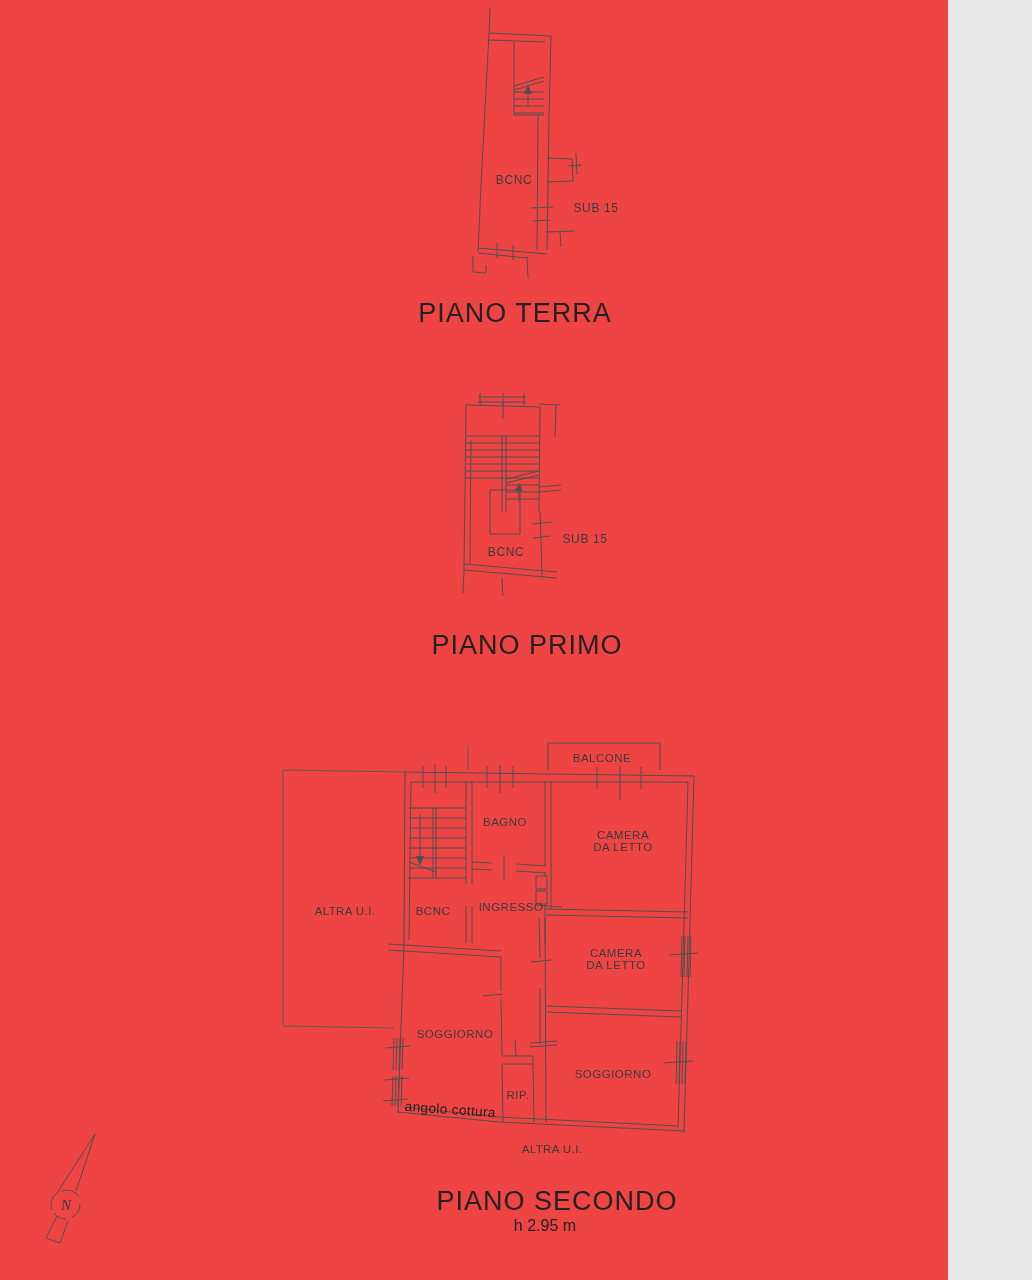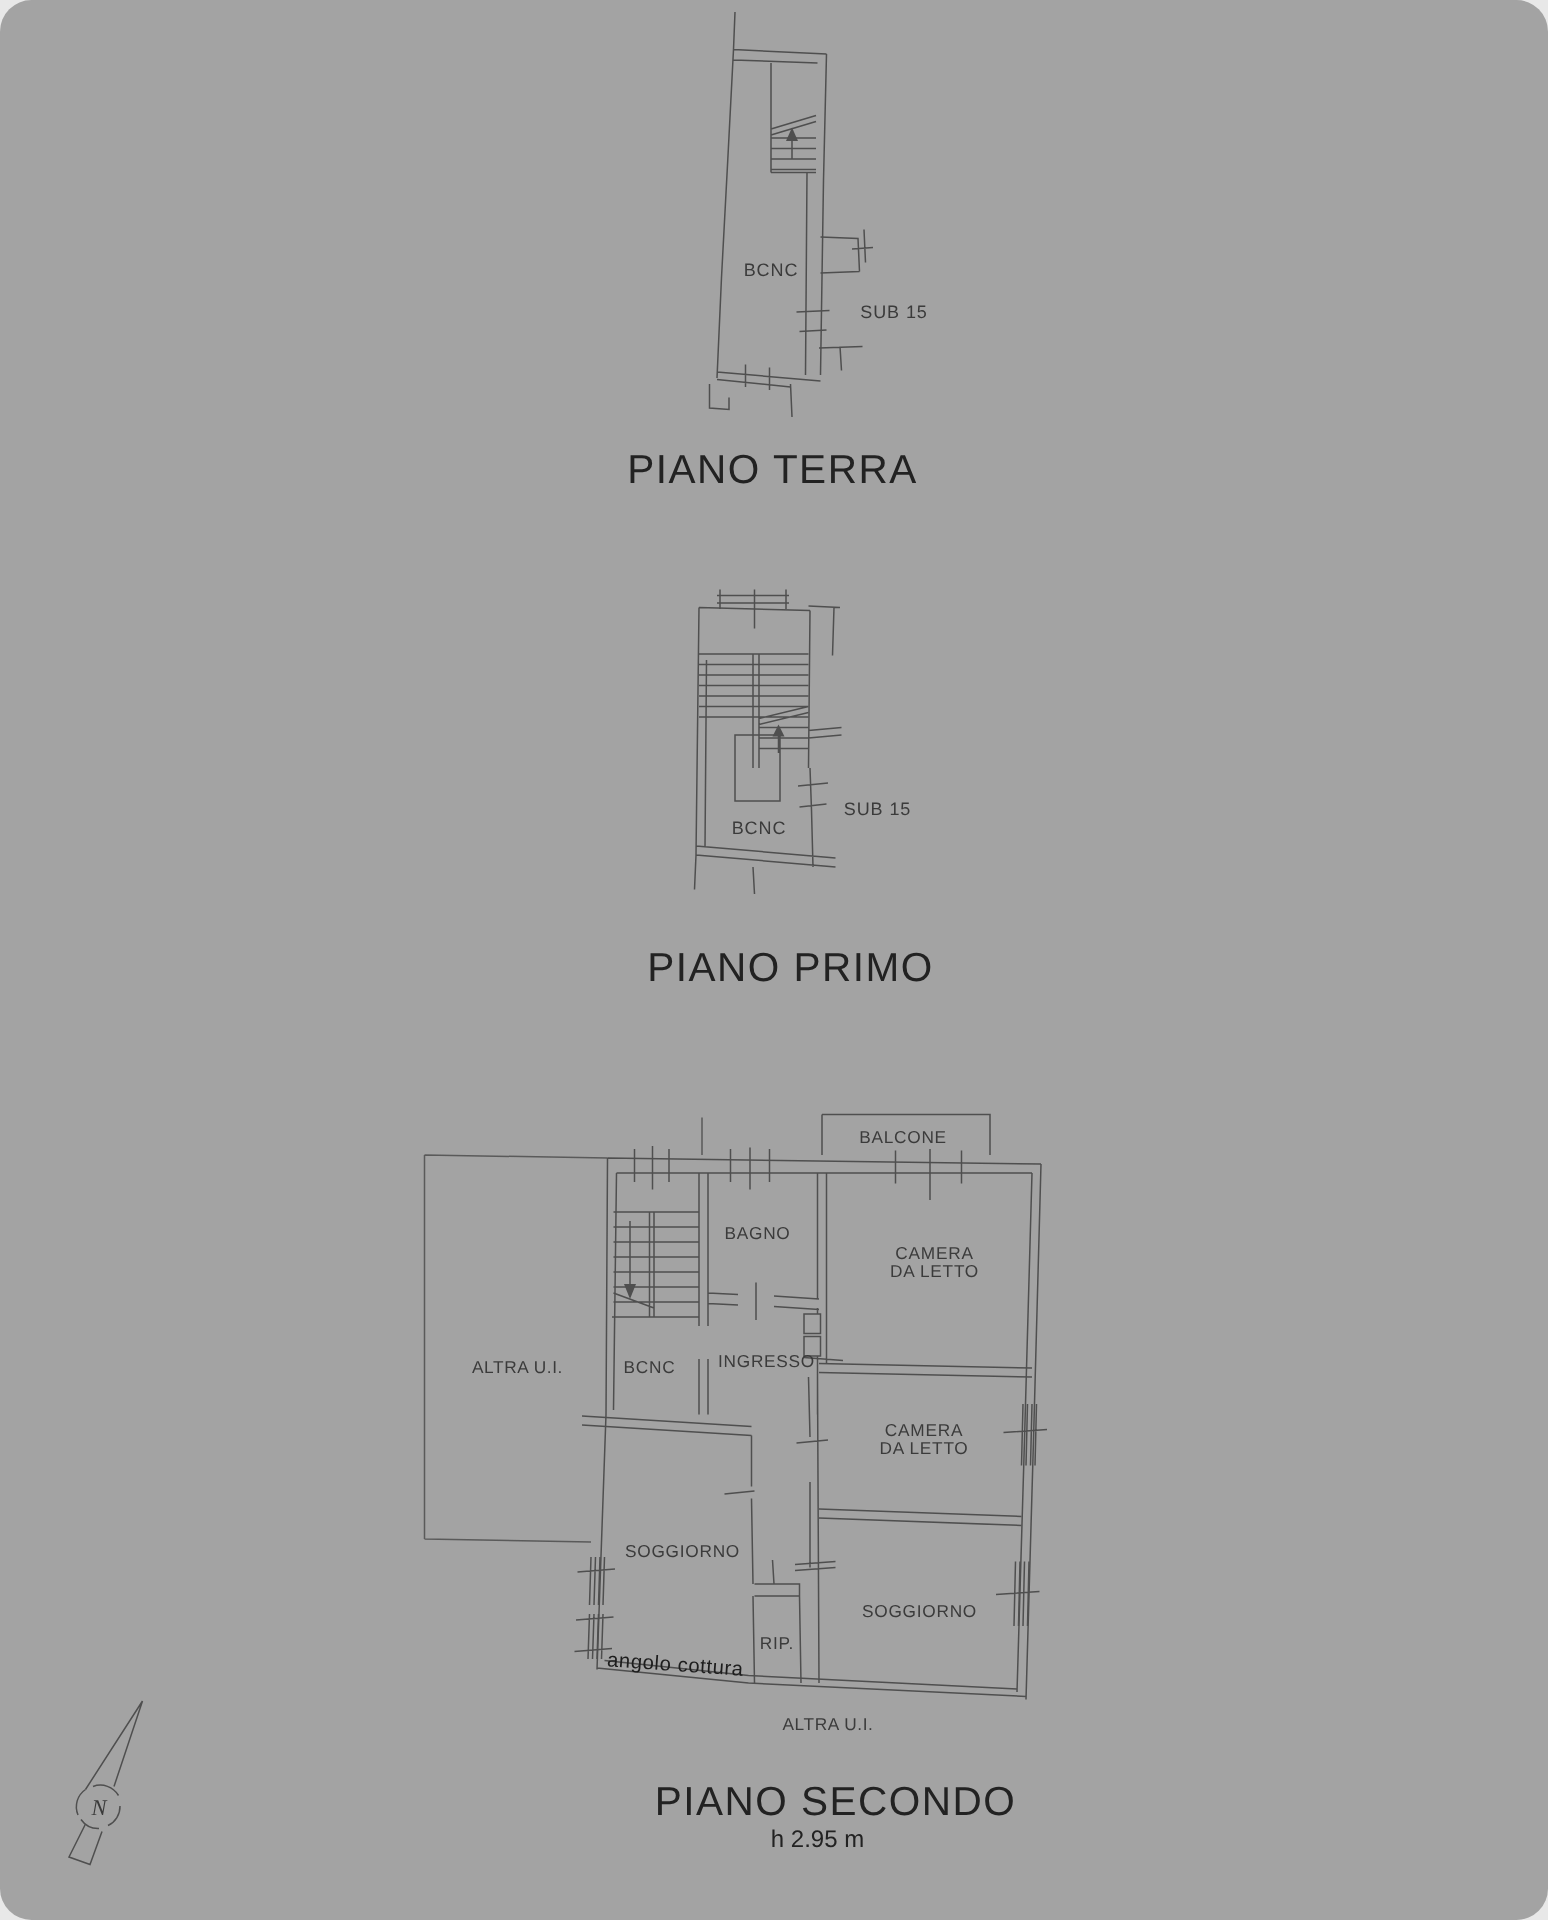--- a/index.html
+++ b/index.html
@@ -1,22 +1,21 @@
 <!DOCTYPE html>
 <html><head>
 <meta charset="utf-8">
 <style>
   html,body{margin:0;padding:0;background:#e8e8e8;}
   .sheet{
     position:relative;
-    width:1032px;height:1280px;
-    background:#a3a3a3;
+    width:948px;height:1280px;
+    background:#ef4444;
     font-family:"Liberation Sans", sans-serif;
     overflow:hidden;
-    border-radius:21px;
   }
   svg{position:absolute;left:0;top:0;}
   .ln{stroke:#4f4f4f;stroke-width:1;fill:none;}
   .ln2{stroke:#5a5a5a;stroke-width:1;fill:none;}
   .fillhead{fill:#4f4f4f;stroke:none;}
   text{fill:#3b3b3b;}
   .lbl{font-size:12px;letter-spacing:0.6px;}
   .lbl-sm{font-size:11.5px;letter-spacing:0.4px;}
   .lbl-room{font-size:11.5px;letter-spacing:0.5px;}
   .lbl-title{font-size:27px;letter-spacing:1px;fill:#222;}

